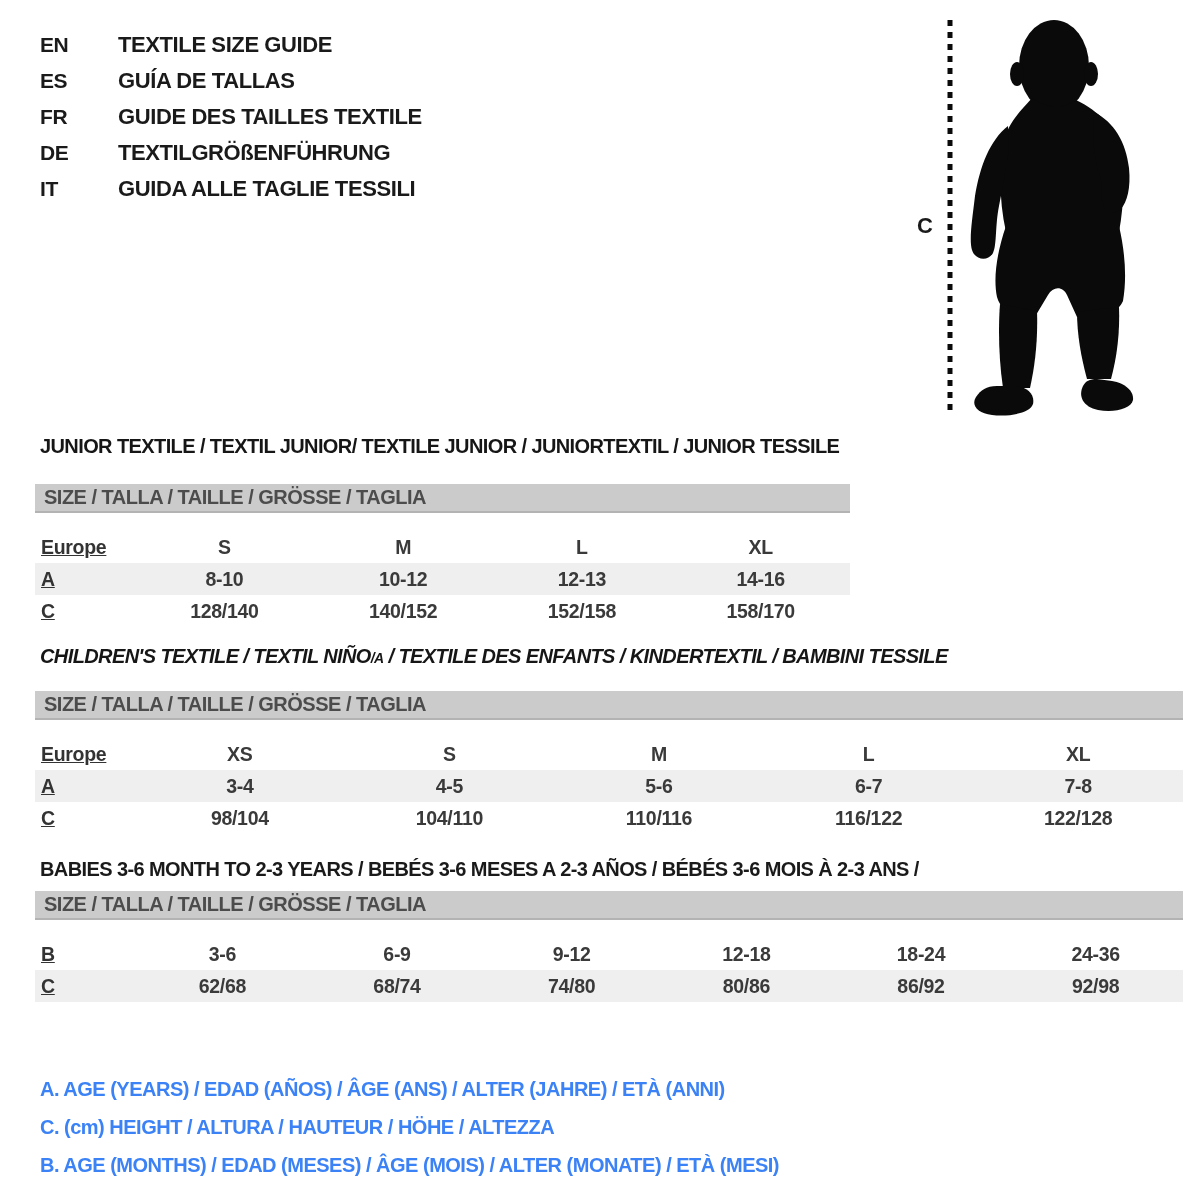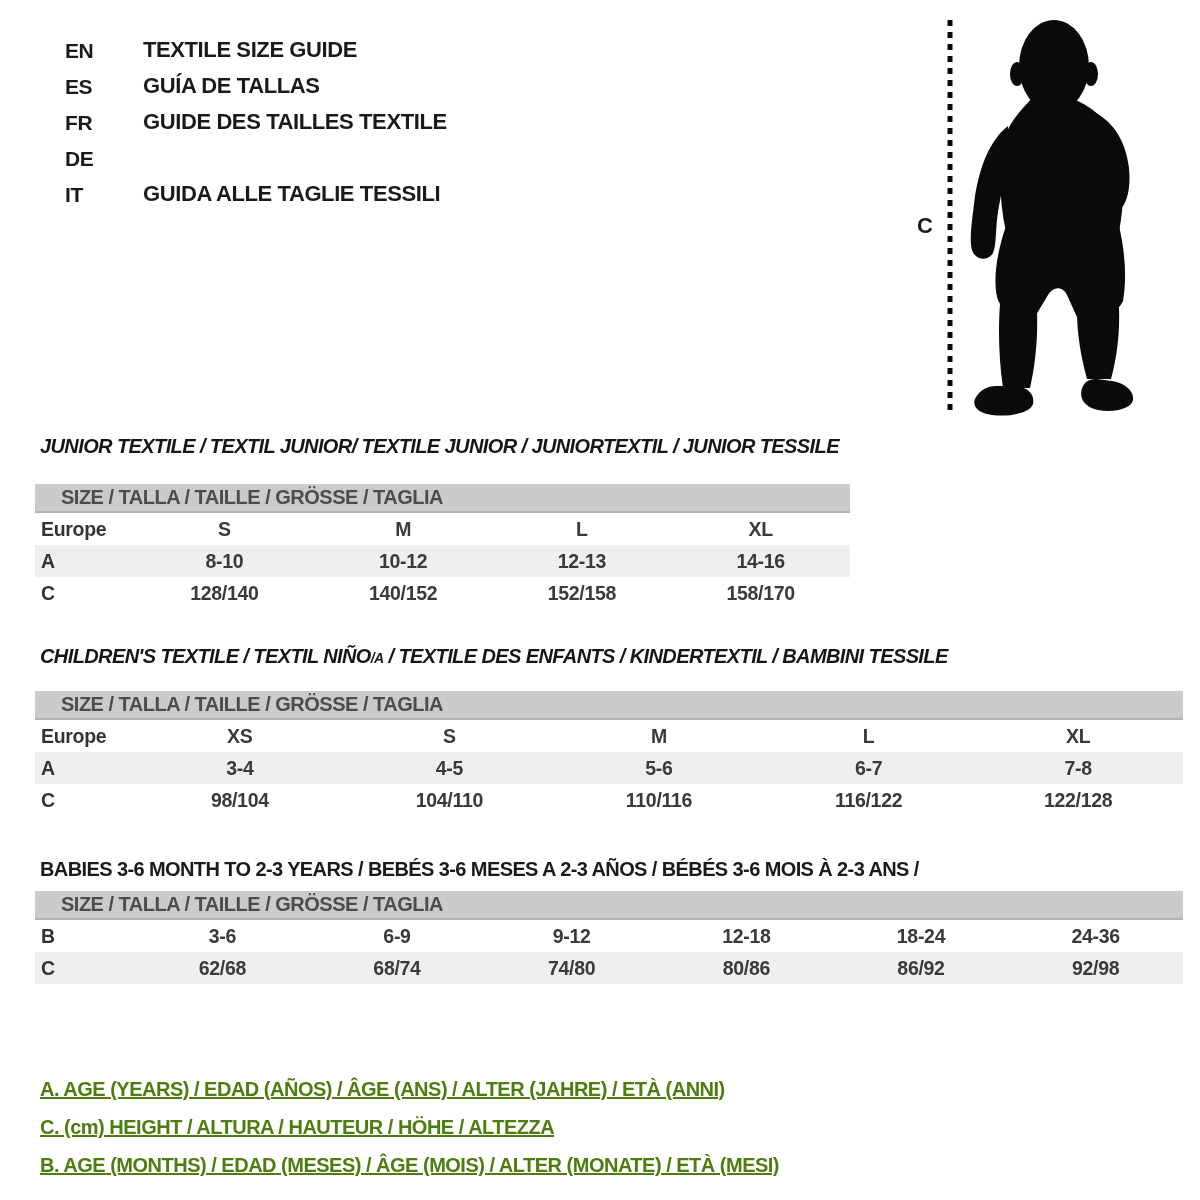--- a/index.html
+++ b/index.html
@@ -2,50 +2,50 @@
 <html><head>
 <meta charset="utf-8">
 <style>
   html,body{margin:0;padding:0;background:#ffffff;}
   .page{
     position:relative;width:1200px;height:1200px;background:#ffffff;overflow:hidden;
     font-family:"Liberation Sans","DejaVu Sans",sans-serif;font-weight:bold;color:#1a1a1a;
   }
   
   .lang-list{position:absolute;left:40px;top:27px;}
-  .lang-row{display:flex;align-items:flex-end;height:36px;margin-left:25px;}
+  .lang-row{display:flex;align-items:center;height:36px;}
   .lang-code{width:78px;font-size:21px;letter-spacing:-0.4px;}
   .lang-title{font-size:22px;letter-spacing:-0.4px;white-space:nowrap;}
   
   .figure-c-label{position:absolute;left:917px;top:213px;font-size:22px;}
   .figure-svg{position:absolute;left:936px;top:16px;}
   
   .section{position:absolute;left:35px;}
   .section-junior{top:435px;width:815px;}
   .section-children{top:645px;width:1148px;}
   .section-babies{top:851px;width:1148px;}
   .section-title{margin:0;padding-left:5px;font-size:20px;letter-spacing:-0.6px;color:#161616;white-space:nowrap;font-weight:bold;}
   .title-sub{font-size:14px;}
-  .mb-junior{margin-bottom:26px;font-style:italic;}
+  .mb-junior{margin-bottom:26px;}
   .mb-children{margin-bottom:23px;font-style:italic;}
   .babies-title-line{padding-left:5px;font-size:20px;letter-spacing:-0.6px;line-height:37px;white-space:nowrap;}
   .babies-gap{height:3px;}
   
   .size-bar{
-    height:27px;background:#cbcbcb;border-bottom:2px solid #b3b3b3;margin-bottom:0;
-    display:flex;align-items:center;padding-left:26px;box-sizing:content-box;
+    height:27px;background:#cbcbcb;border-bottom:2px solid #b3b3b3;margin-bottom:18px;
+    display:flex;align-items:center;padding-left:9px;box-sizing:content-box;
     font-size:20px;letter-spacing:-0.5px;color:#4c4c4c;
   }
   .trow{display:flex;align-items:center;height:32px;font-size:19.5px;letter-spacing:-0.3px;color:#3a3a3a;}
   .trow.shade{background:#efefef;}
-  .tlabel{width:100px;padding-left:6px;box-sizing:border-box;color:#333333;}
+  .tlabel{width:100px;padding-left:6px;box-sizing:border-box;color:#333333;text-decoration:underline;}
   .tcell{flex:1 1 0;text-align:center;}
   
   .footnotes{position:absolute;left:40px;top:1070px;}
-  .footnote{font-size:20px;letter-spacing:-0.5px;line-height:38px;white-space:nowrap;color:#4d7c0f;text-decoration:underline;}
+  .footnote{font-size:20px;letter-spacing:-0.5px;line-height:38px;white-space:nowrap;color:#3b82f6;}
 </style>
 </head>
 <body>
 
 <div class="page">
 
   <div class="lang-list">
     <div class="lang-row">
       <span class="lang-code">EN</span>
       <span class="lang-title">TEXTILE SIZE GUIDE</span>
@@ -53,20 +53,21 @@
     <div class="lang-row">
       <span class="lang-code">ES</span>
       <span class="lang-title">GUÍA DE TALLAS</span>
     </div>
     <div class="lang-row">
       <span class="lang-code">FR</span>
       <span class="lang-title">GUIDE DES TAILLES TEXTILE</span>
     </div>
     <div class="lang-row">
       <span class="lang-code">DE</span>
+      <span class="lang-title">TEXTILGRÖßENFÜHRUNG</span>
     </div>
     <div class="lang-row">
       <span class="lang-code">IT</span>
       <span class="lang-title">GUIDA ALLE TAGLIE TESSILI</span>
     </div>
   </div>
 
   <span class="figure-c-label">C</span>
   <svg class="figure-svg" width="212" height="402" viewBox="0 0 212 402">
     <line x1="14" y1="4" x2="14" y2="398" stroke="#0a0a0a" stroke-width="5" stroke-dasharray="6 6"></line>

